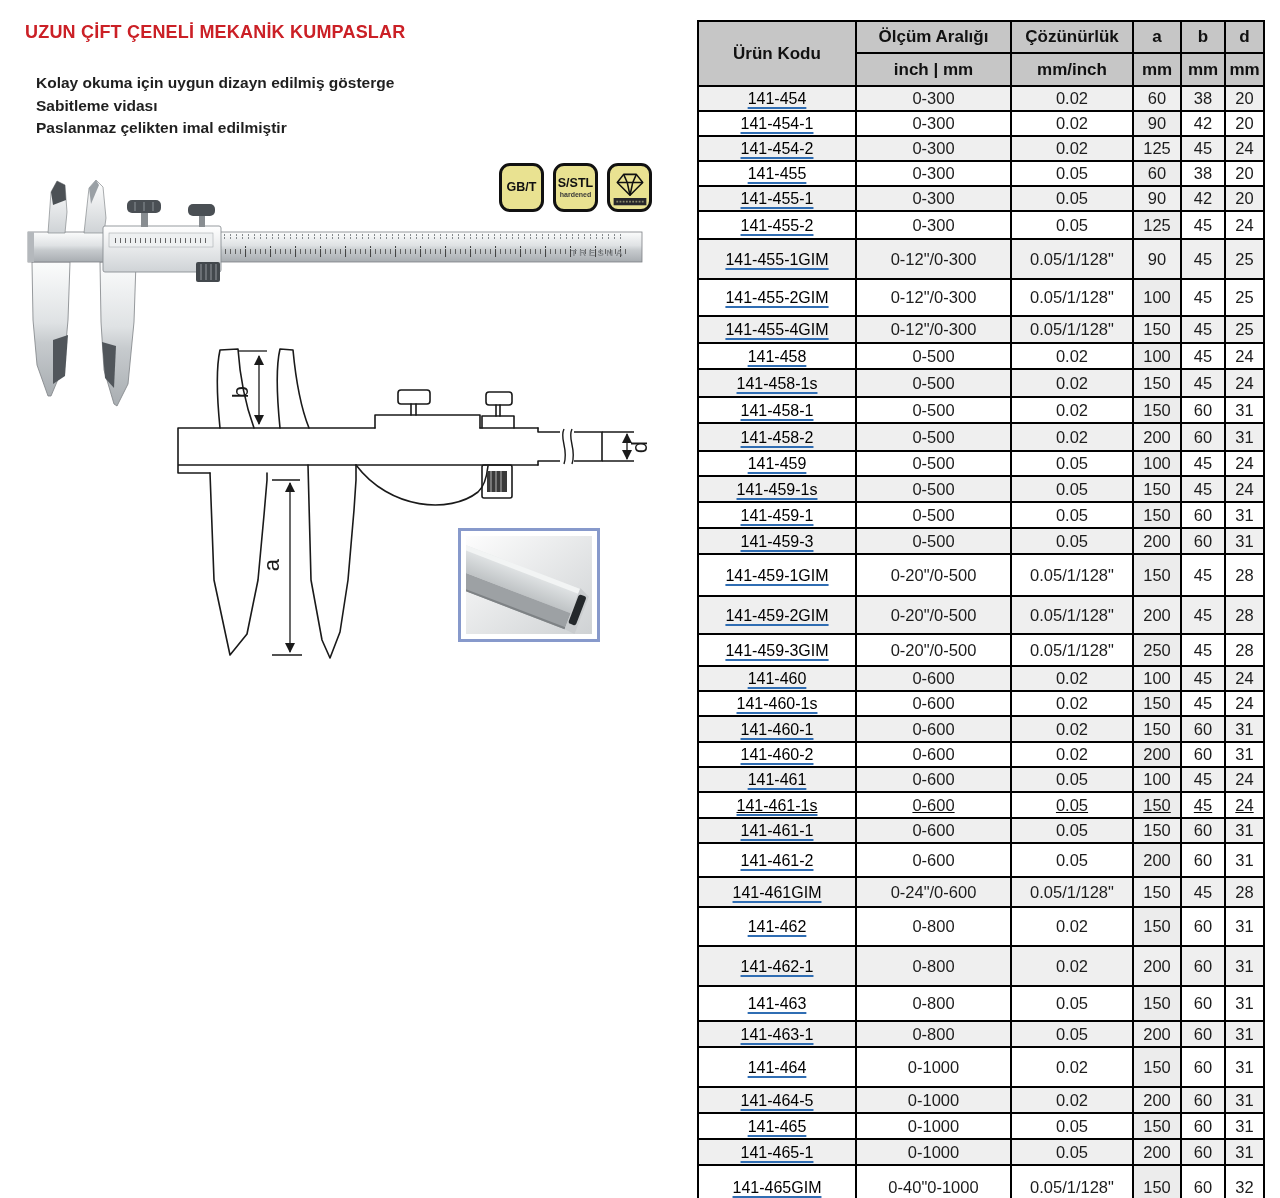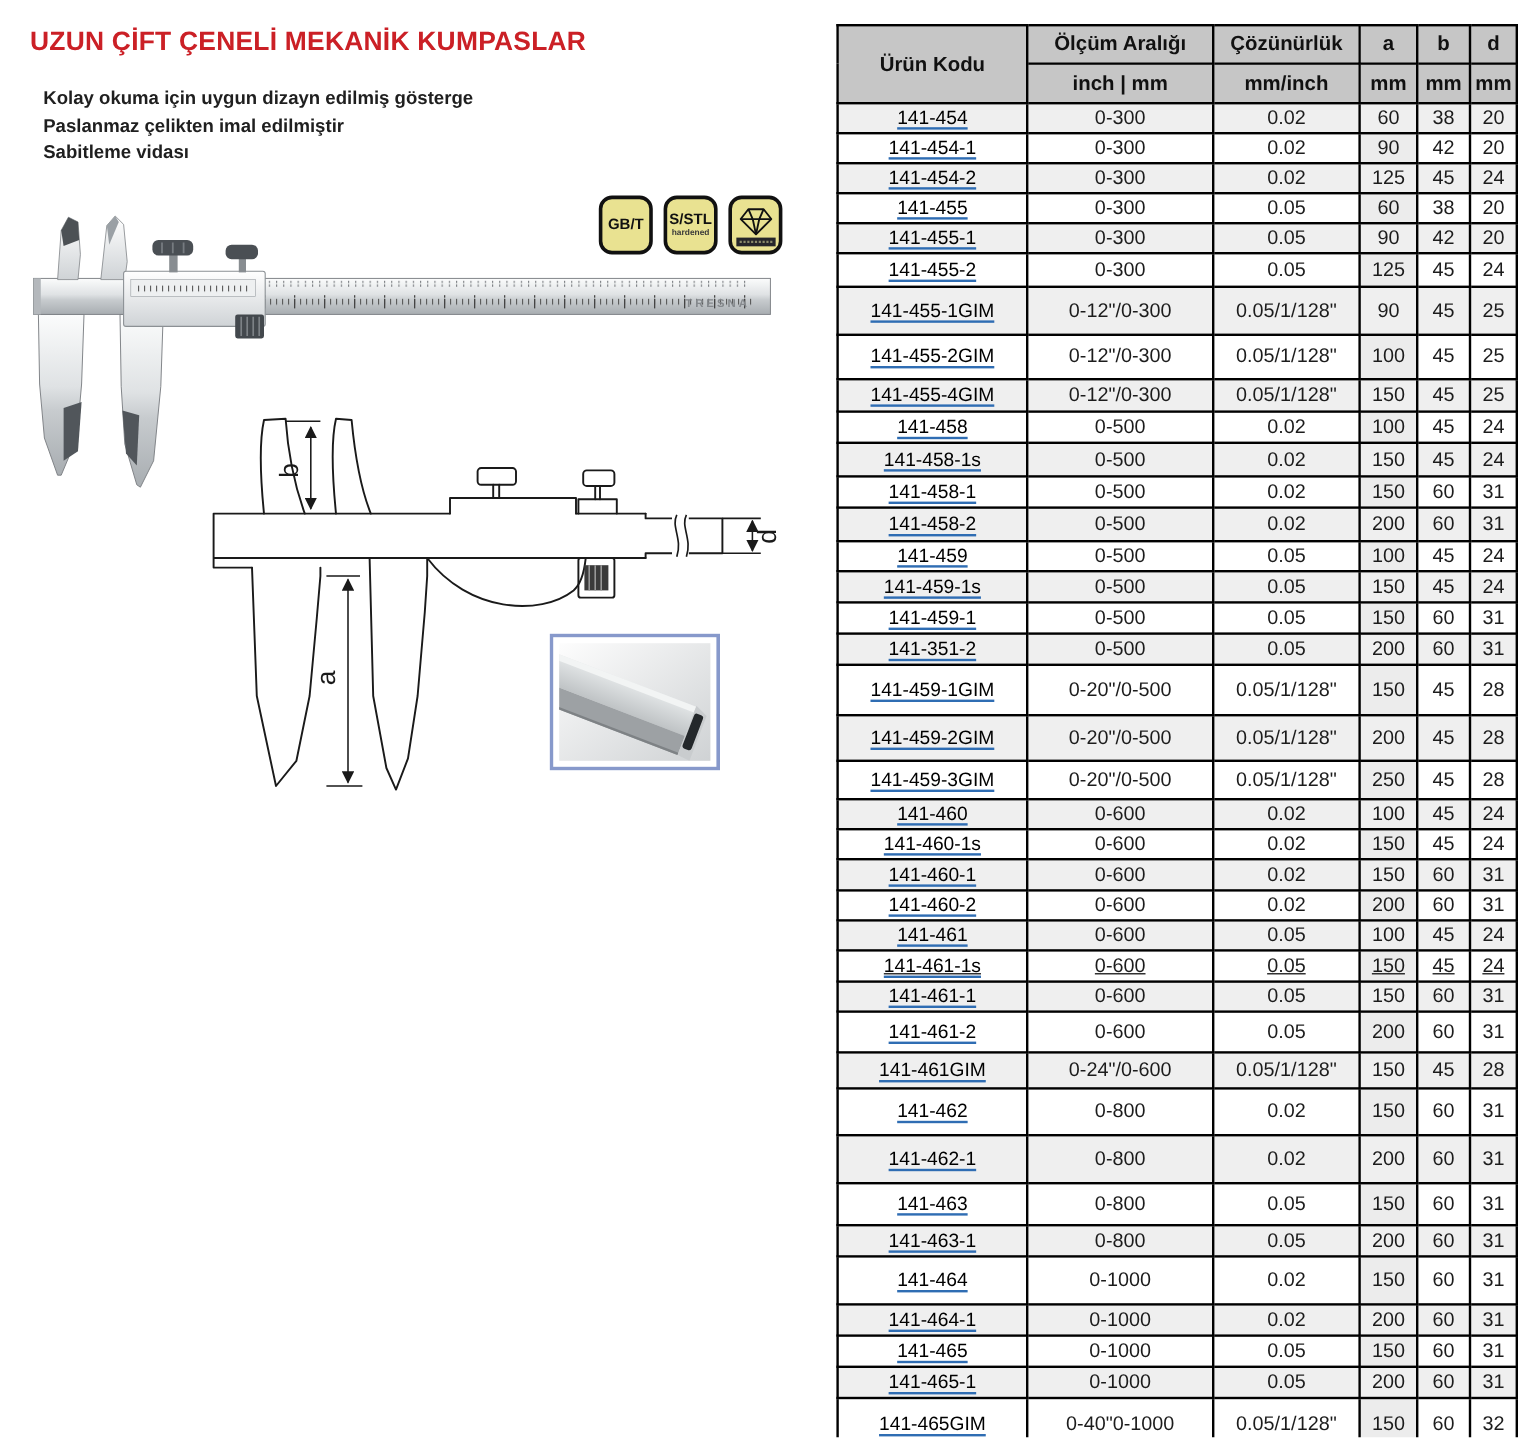--- a/index.html
+++ b/index.html
@@ -2,21 +2,21 @@
 <html><head>
 <meta charset="utf-8">
 <style>
   html,body { margin:0; padding:0; background:#fff; }
   .page {
     position:relative; width:1280px; height:1198px; background:#ffffff;
     font-family:"Liberation Sans", sans-serif; overflow:hidden;
   }
   .title {
     position:absolute; left:25px; top:22px;
-    font-size:22px; font-weight:bold; color:#cb2026; letter-spacing:0.2px;
+    font-size:18px; font-weight:bold; color:#cb2026; letter-spacing:0.2px;
     white-space:nowrap;
   }
   .features {
     position:absolute; left:36px; top:72px;
     font-size:15.5px; font-weight:bold; color:#1f1f1f; line-height:22.5px;
   }
   .badges { position:absolute; left:499px; top:163px; display:flex; gap:9px;justify-content:space-between; }
   .badge {
     width:45px; height:49px; background:#e9e291; border:3px solid #111;
     border-radius:11px; box-sizing:border-box;
@@ -54,22 +54,22 @@
 </style>
 </head>
 <body>
 
 <div class="page">
 
   <div class="title">UZUN ÇİFT ÇENELİ MEKANİK KUMPASLAR</div>
 
   <div class="features">
     <div>Kolay okuma için uygun dizayn edilmiş  gösterge</div>
+    <div>Sabitleme vidası</div>
     <div>Paslanmaz çelikten imal edilmiştir</div>
-    <div>Sabitleme vidası</div>
   </div>
 
   <div class="badges">
     <div class="badge">
       <span class="b1">GB/T</span>
     </div>
     <div class="badge">
       <span class="b1">S/STL</span>
       <span class="b2">hardened</span>
     </div>
@@ -374,21 +374,21 @@
         </tr>
         <tr style="height: 26px; margin-top: 39px;">
           <td><a class="code" href="#">141-459-1</a></td>
           <td>0-500</td>
           <td>0.05</td>
           <td class="acol">150</td>
           <td>60</td>
           <td>31</td>
         </tr>
         <tr class="stripe" style="height: 26px;">
-          <td><a class="code" href="#">141-351-2</a></td>
+          <td><a class="code" href="#">141-459-3</a></td>
           <td>0-500</td>
           <td>0.05</td>
           <td class="acol">200</td>
           <td>60</td>
           <td>31</td>
         </tr>
         <tr style="height: 42px;">
           <td><a class="code" href="#">141-459-1GIM</a></td>
           <td>0-20"/0-500</td>
           <td>0.05/1/128"</td>
@@ -518,21 +518,21 @@
         </tr>
         <tr style="height: 40px;">
           <td><a class="code" href="#">141-464</a></td>
           <td>0-1000</td>
           <td>0.02</td>
           <td class="acol">150</td>
           <td>60</td>
           <td>31</td>
         </tr>
         <tr class="stripe" style="height: 26px;">
-          <td><a class="code" href="#">141-464-1</a></td>
+          <td><a class="code" href="#">141-464-5</a></td>
           <td>0-1000</td>
           <td>0.02</td>
           <td class="acol">200</td>
           <td>60</td>
           <td>31</td>
         </tr>
         <tr style="height: 26px;">
           <td><a class="code" href="#">141-465</a></td>
           <td>0-1000</td>
           <td>0.05</td>

